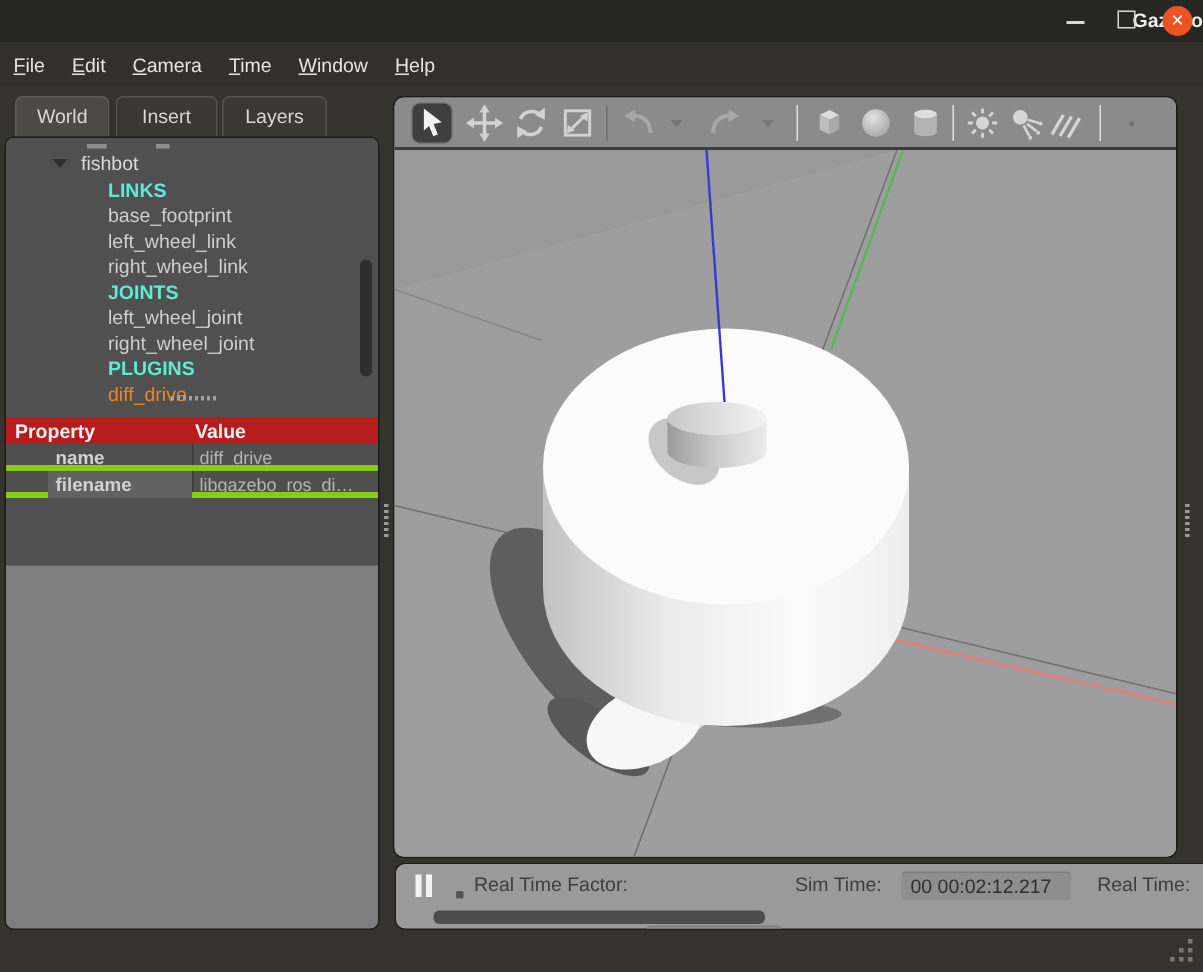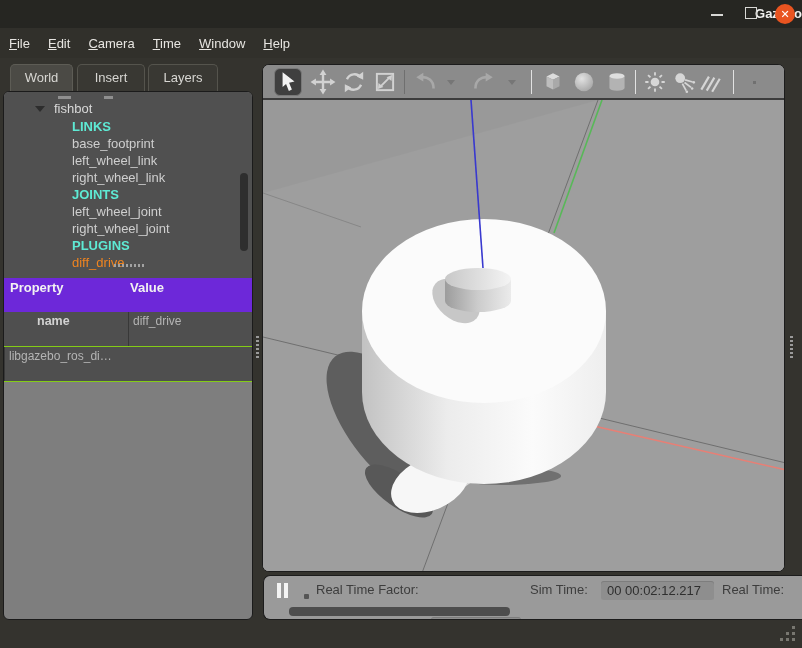--- a/index.html
+++ b/index.html
@@ -48,24 +48,24 @@
   .tree-label { position:absolute; left:68px; }
   .t-section { font-weight:bold; color:#5eead4; }
   .t-selected { color:#ef8420; }
   .sliver { position:absolute; height:3px; background:#8f8f8f; }
   .tree-scrollbar { position:absolute; left:236px; top:81px; width:8px; height:78px;
                     background:#2e2e2e; border-radius:4px; }
   .tree-splitter { position:absolute; left:110px; top:172px; width:30px; height:3px;
                    background:repeating-linear-gradient(to right,#a2a2a2 0 2px,transparent 2px 4px); }
   
   .ptable { position:absolute; left:0; top:186px; width:248px; }
-  .ptable-header { display:flex; height:34px; background:#6d28d9; color:#f2f2f2;
+  .ptable-header { display:flex; height:18px; background:#b91c1c; color:#f2f2f2;
                    font-size:13px; font-weight:bold; line-height:19px; }
   .ph-prop { width:124px; padding-left:6px; } .ph-val { flex:1; padding-left:2px; }
-  .prow { display:flex; height:35px; line-height:18px; background:#4f4f4f; border-bottom:1px solid #84cc16; }
+  .prow { display:flex; height:18px; line-height:18px; background:#4f4f4f; border-bottom:4px solid #84cc16; }
   .pcell { width:124px; position:relative; }
   .pname { display:block; margin-left:28px; padding-left:5px; font-size:12.5px; font-weight:bold; color:#d2d2d2; }
   .prow-selected .pname { background:#616161; }
   .vcell { flex:1; border-left:1px solid #383838; padding-left:4px; font-size:12px; color:#b4b4b4;
            overflow:hidden; white-space:nowrap; }
   
   .vdots { position:absolute; width:3px; height:22px;
            background:repeating-linear-gradient(to bottom,#9a9a9a 0 2px,transparent 2px 4px); }
   .split-left { left:256px; top:336px; }
   .split-right { left:790px; top:336px; }
@@ -85,21 +85,21 @@
               border-left:4px solid transparent; border-right:4px solid transparent;
               border-top:5px solid #767676; }
   .tb-dot { position:absolute; left:490px; top:16px; width:3px; height:3px; background:#707070; }
   .render-area { position:absolute; left:0; top:35px; width:523px; height:473px; background:#9e9e9e; }
   
   .time-panel { position:absolute; left:263px; top:575px; width:539px; height:45px;
                 background:#9a9a9a; border:1px solid #1c1c1c; border-right:none;
                 border-radius:7px 0 0 7px; overflow:hidden; }
   .pause-bar { position:absolute; top:7px; width:4px; height:15px; background:#f4f4f4; }
   .step-btn { position:absolute; left:40px; top:18px; width:5px; height:5px; background:#555; border-radius:1px; }
-  .tp-label { position:absolute; top:6px; font-size:13px; color:#3d3d3d; white-space:nowrap; }
+  .tp-label { position:absolute; top:6px; font-size:13px; color:#3d3d3d; white-space:nowrap;text-align:center; }
   .tp-field { position:absolute; top:5px; height:19px; background:#8e8e8e; border-radius:3px;
               font-size:13px; color:#2f2f2f; line-height:19px; padding-left:6px; white-space:nowrap;
               box-shadow:inset 0 1px 0 #7d7d7d; overflow:hidden; }
   .hscroll-thumb { position:absolute; left:25px; top:31px; width:221px; height:9px;
                    background:#4d4d4d; border-radius:4px; }
 </style>
 </head>
 <body>
 
 <div id="app">
@@ -177,20 +177,23 @@
           <div class="ph-prop">Property</div>
           <div class="ph-val">Value</div>
         </div>
         <div class="prow">
           <div class="pcell">
               <span class="pname">name</span>
             </div>
           <div class="vcell">diff_drive</div>
         </div>
         <div class="prow prow-selected">
+          <div class="pcell">
+              <span class="pname">filename</span>
+            </div>
           <div class="vcell">libgazebo_ros_di…</div>
         </div>
       </div>
     </div>
   </div>
 
   <div class="vdots split-left"></div>
   <div class="vdots split-right"></div>
 
   <div class="render-panel">

